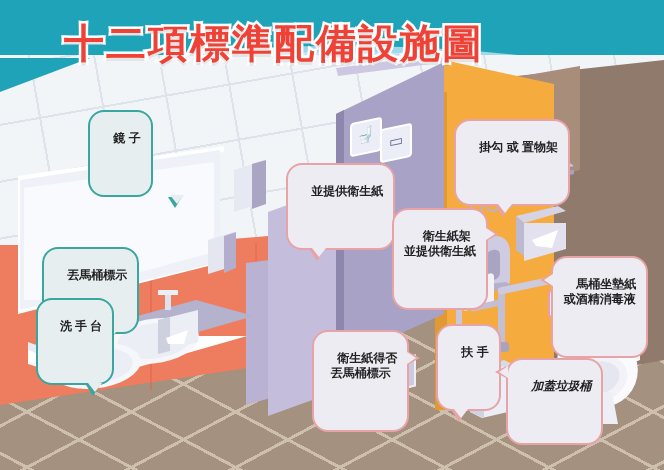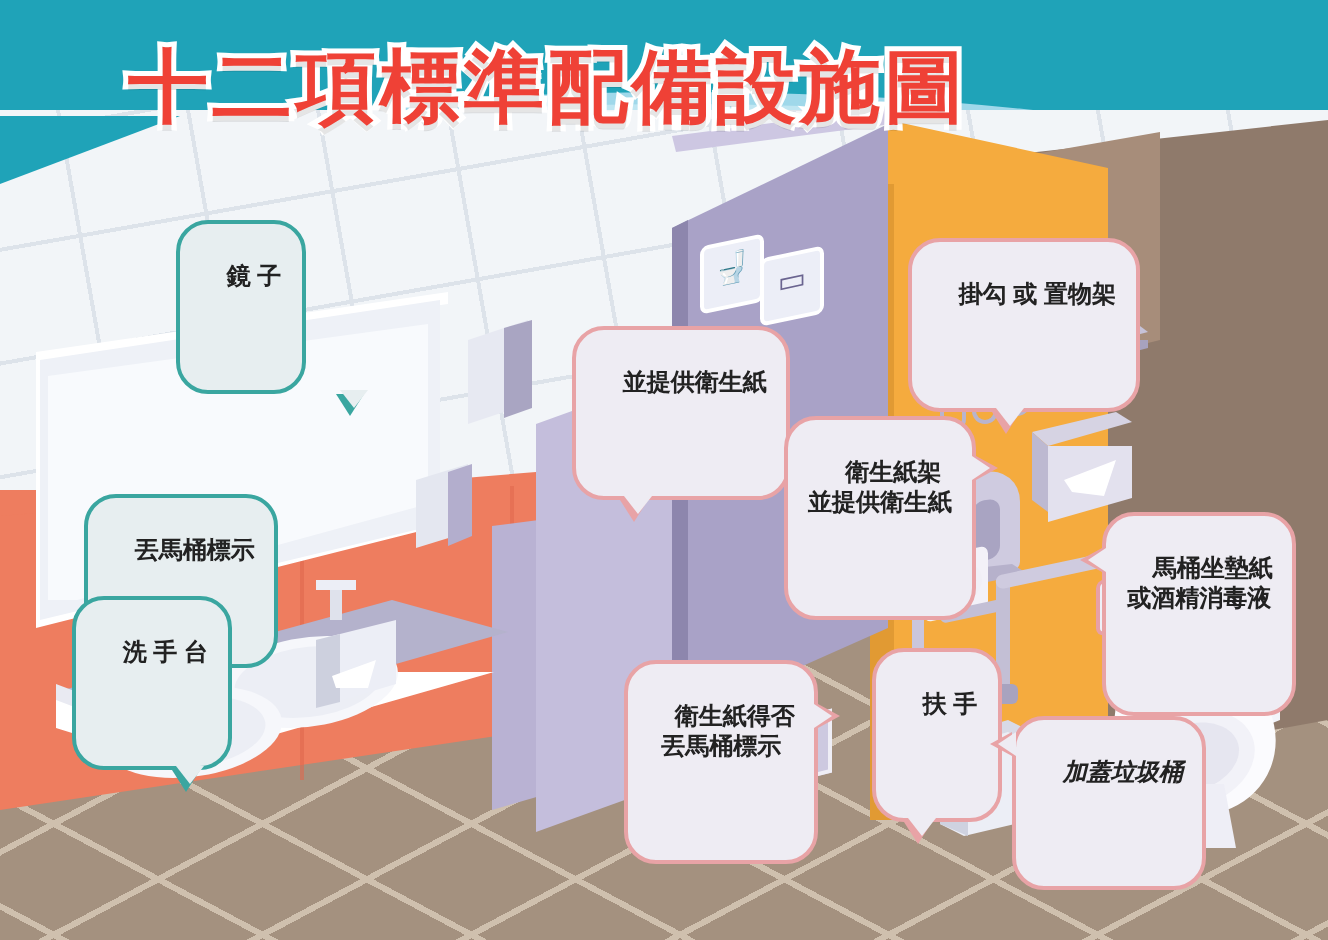--- a/index.html
+++ b/index.html
@@ -368,21 +368,21 @@
     <i class="tail tail-d t-teal-d" style="left:78px;"></i>
     <i class="tail tail-d t-teal-d2" style="left:80px;"></i>
   </div>
 
   <div class="bub teal" style="left:42px;top:247px;">
     <span>丟馬桶標示</span>
     <i class="tail tail-d t-teal-d" style="left:56px;"></i>
     <i class="tail tail-d t-teal-d2" style="left:58px;"></i>
   </div>
 
-  <div class="bub teal" style="left:36px;top:298px;">
+  <div class="bub teal" style="left:36px;top:298px;font-family:Liberation Serif, serif;">
     <span>洗 手 台</span>
     <i class="tail tail-d t-teal-d" style="left:48px;"></i>
     <i class="tail tail-d t-teal-d2" style="left:50px;"></i>
   </div>
 
   <div class="bub pink" style="left:286px;top:163px;">
     <span>並提供衛生紙</span>
     <i class="tail tail-d t-pink-d" style="left:22px;"></i>
     <i class="tail tail-d t-pink-d2" style="left:24px;"></i>
   </div>

